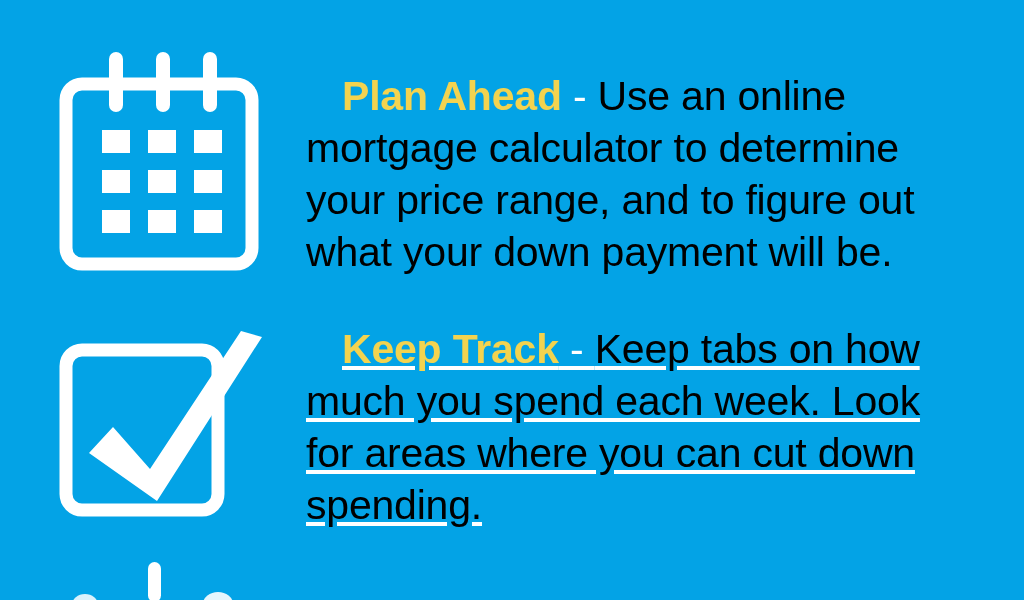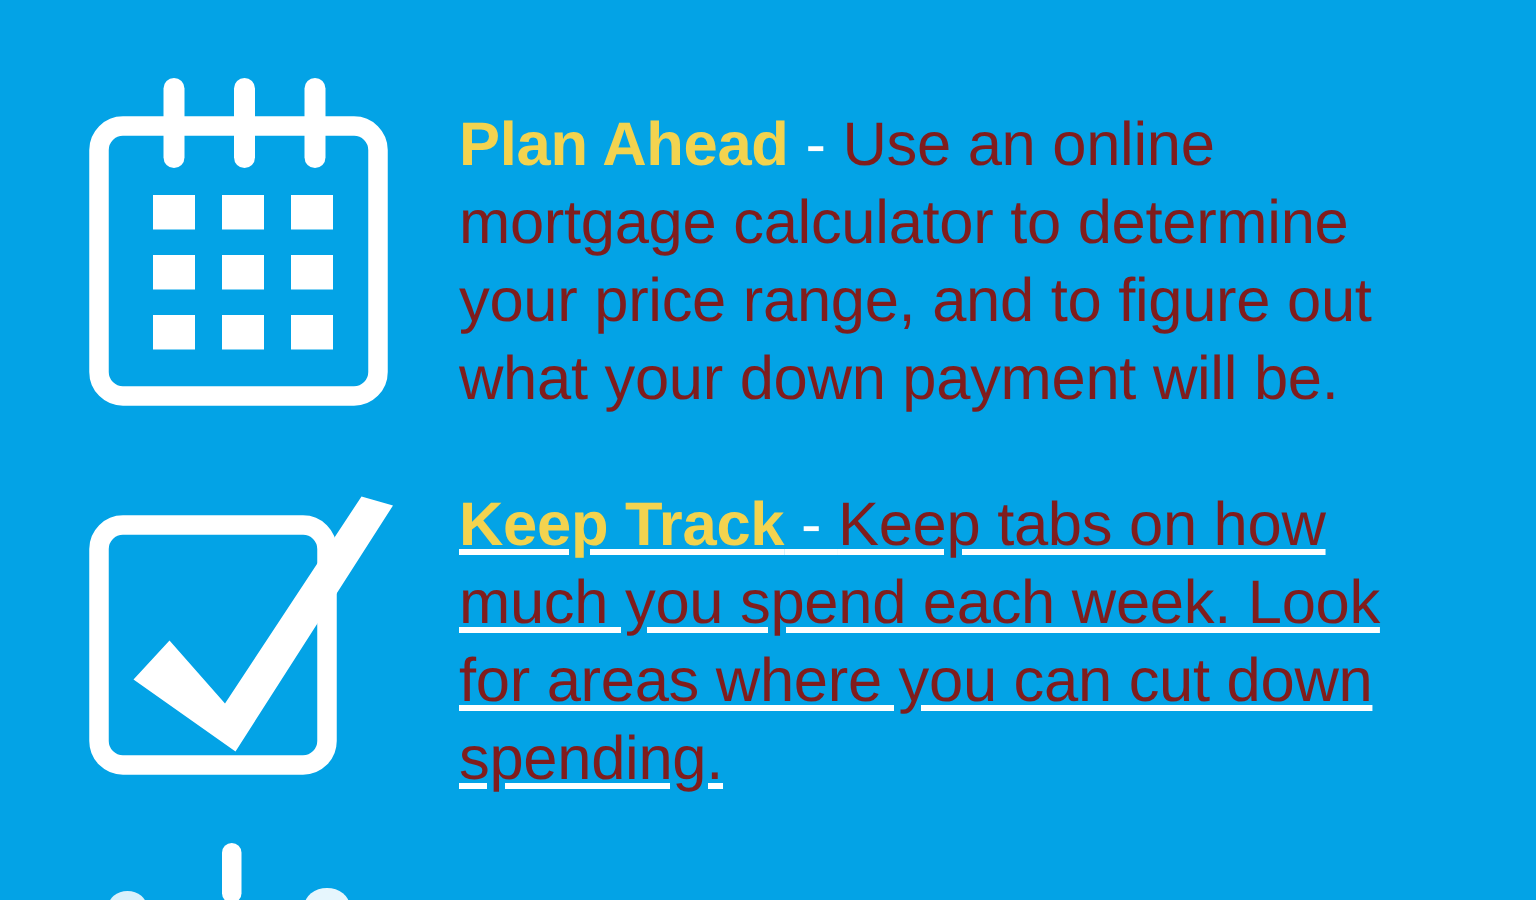--- a/index.html
+++ b/index.html
@@ -38,27 +38,28 @@
     color: #FFFFFF;
     font-size: 41px;
     line-height: 52px;
     letter-spacing: -0.2px;
     font-weight: 400;
     text-rendering: optimizeLegibility;
   }
   .tip-title {
     color: #F3D34F;
     font-weight: 700;
+    margin-left: 36px;
   }
   .tip-dash {
     color: #FFFFFF;
     font-weight: 400;
   }
   .tip-body {
-    color: #7f1d1d;
+    color: #000000;
     font-weight: 400;
   }
 
   
   #tip-plan-ahead .tip-icon   { left: 56px;  top: 50px;  width: 220px; height: 230px; }
   #tip-plan-ahead .tip-text   { left: 306px; top: 70px;  width: 650px; }
 
   #tip-keep-track .tip-icon   { left: 56px;  top: 325px; width: 220px; height: 200px; }
   #tip-keep-track .tip-text   { left: 306px; top: 323px; width: 650px; text-decoration: underline; }
 

